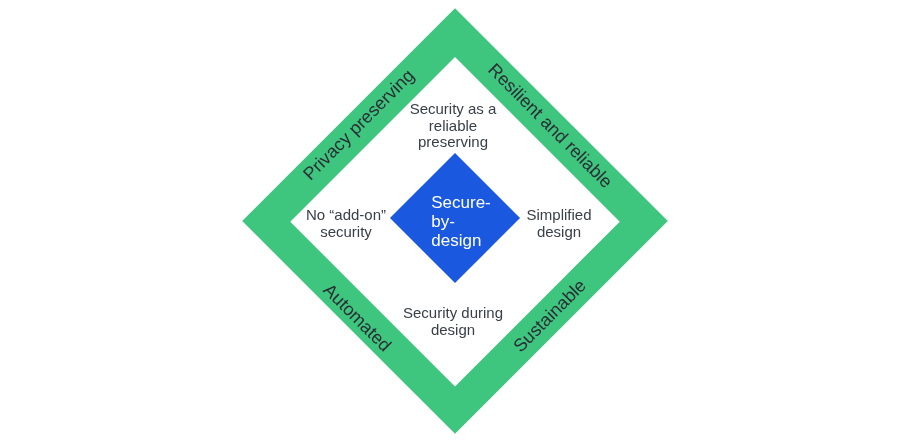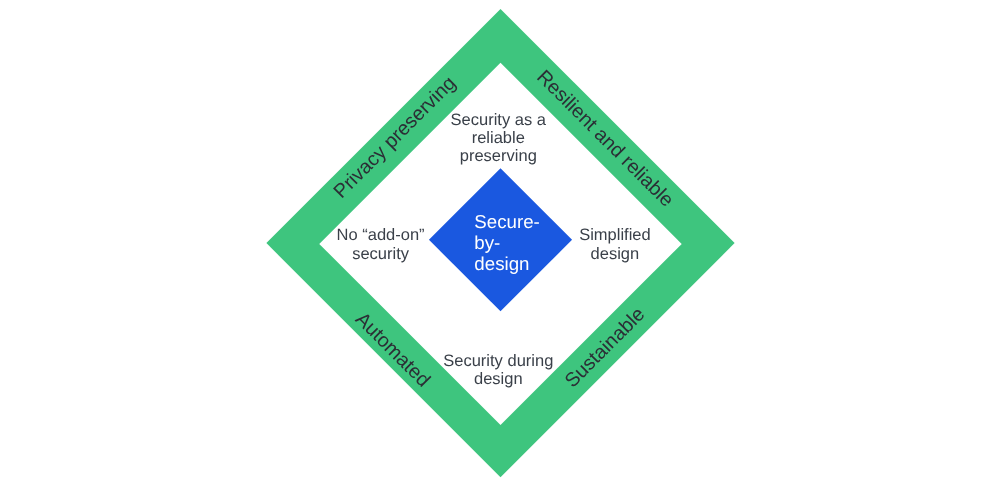--- a/index.html
+++ b/index.html
@@ -79,21 +79,21 @@
     position: absolute;
     color: var(--text-dark);
     font-size: 15px;
     line-height: 16.5px;
     text-align: center;
     white-space: nowrap;
   }
   .inner-label.top    { left: 453px; top: 126px; transform: translate(-50%, -50%); }
   .inner-label.left   { left: 346px; top: 223px; transform: translate(-50%, -50%); }
   .inner-label.right  { left: 559px; top: 223px; transform: translate(-50%, -50%); }
-  .inner-label.bottom { left: 453px; top: 321px; transform: translate(-50%, -50%); margin-top: 16px; }
+  .inner-label.bottom { left: 453px; top: 321px; transform: translate(-50%, -50%); }
 </style>
 </head>
 <body>
 
 <div class="canvas">
 
   <div class="outer-diamond">
     <div class="inner-surface"></div>
   </div>
 

